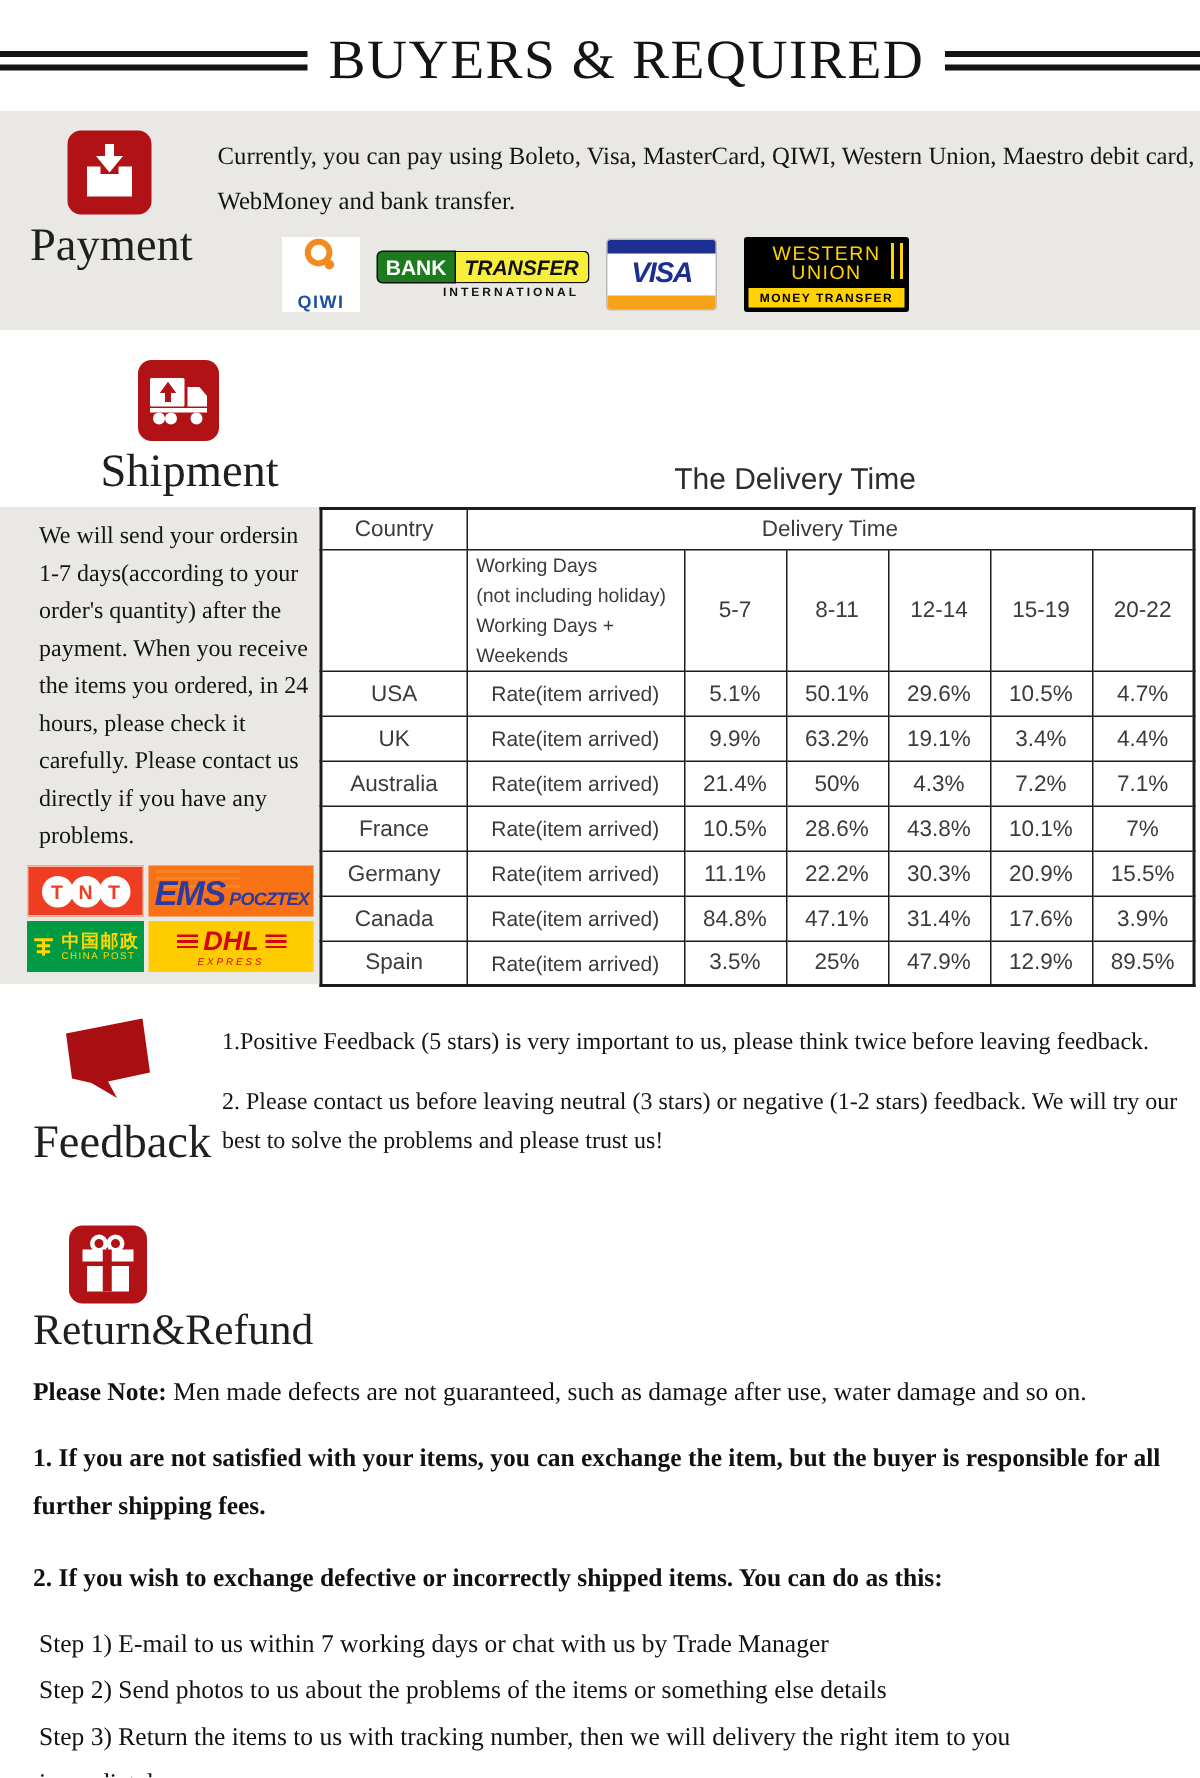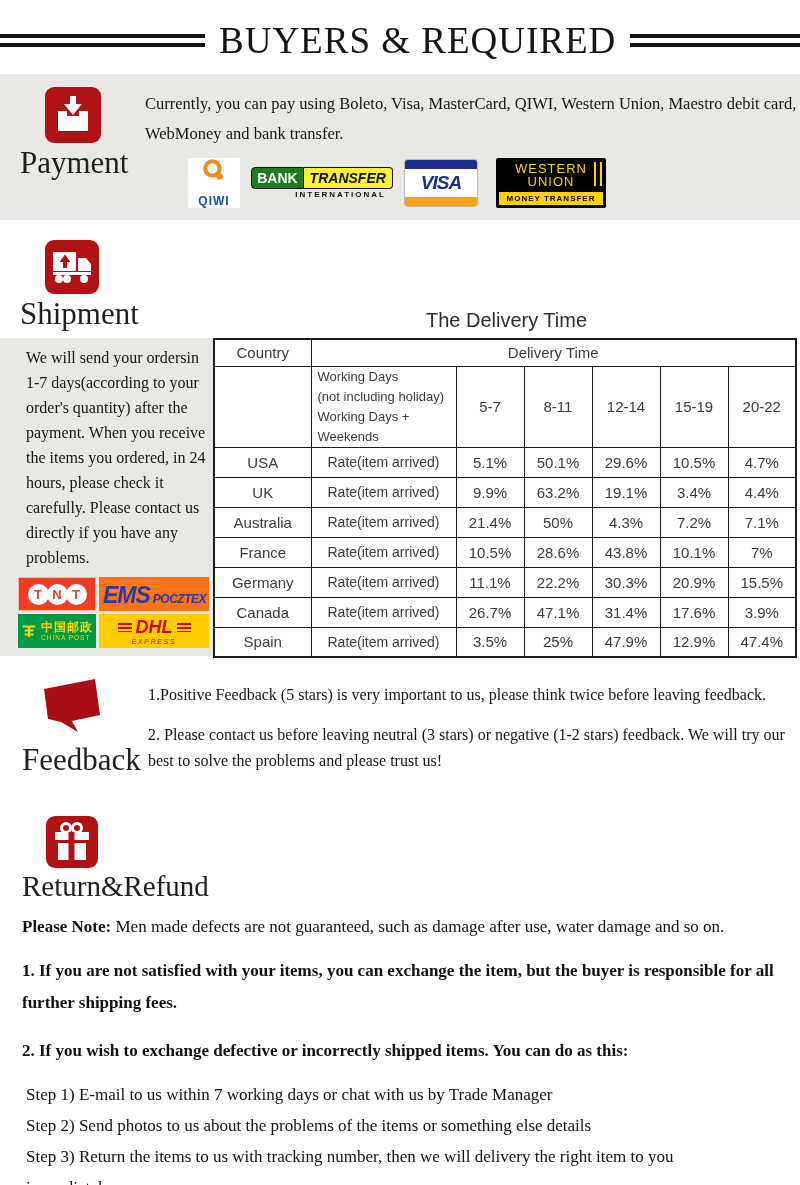--- a/index.html
+++ b/index.html
@@ -43,21 +43,21 @@
                font-weight:bold; font-style:italic; font-size:19px; color:#1a2f8f; letter-spacing:-1px; }
   .wu { width:110px; height:50px; background:#000; display:flex; flex-direction:column; position:relative; border-radius:2px; }
   .wu-top { flex:1; display:flex; flex-direction:column; align-items:center; justify-content:center; }
   .wu-word { font-family:"Liberation Sans",sans-serif; font-weight:normal; font-size:13px; color:#ffd200; letter-spacing:1px; line-height:13px; }
   .wu-bars { position:absolute; right:3px; top:4px; width:9px; height:24px;
              background:repeating-linear-gradient(to right,#ffd200 0 2px,transparent 2px 6px); }
   .wu-bottom { height:13px; margin:0 3px 3px 3px; background:#ffd200; color:#000; font-family:"Liberation Sans",sans-serif;
                font-weight:bold; font-size:8px; letter-spacing:1px; display:flex; align-items:center; justify-content:center; }
 
   
-  .ship-header { margin-top:18px; height:100px; display:flex; }
+  .ship-header { margin-top:18px; height:100px; display:flex;padding-left:47px; }
   .ship-badge { width:213px; flex:none; padding-left:20px; }
   .ship-badge .icon-box { width:54px; height:54px; margin-left:25px; margin-top:2px; }
   .delivery-title { flex:1; align-self:flex-end; text-align:center; padding-bottom:6px;
                     font-family:"Liberation Sans","DejaVu Sans",sans-serif; font-size:20px; color:#2d2d2d; }
   .ship-body { display:flex; align-items:flex-start; }
   .ship-panel { width:213px; flex:none; background:#e9e8e5; padding:7px 5px 8px 18px; }
   .ship-note { margin:0 0 0 8px; font-size:16px; line-height:25px; width:182px; color:#141414; }
   .carrier-grid { margin-top:7px; display:grid; grid-template-columns:78px 110px; grid-auto-rows:34px; gap:3px; }
   .carrier { display:flex; align-items:center; justify-content:center; overflow:hidden; }
   .tnt { background:#ee3d23; border:1px solid #f9b79d; }
@@ -290,34 +290,34 @@
           <td class="c-rate">Rate(item arrived)</td>
           <td>11.1%</td>
           <td>22.2%</td>
           <td>30.3%</td>
           <td>20.9%</td>
           <td>15.5%</td>
         </tr>
         <tr class="trow">
           <td class="c-name">Canada</td>
           <td class="c-rate">Rate(item arrived)</td>
-          <td>26.7%</td>
+          <td>84.8%</td>
           <td>47.1%</td>
           <td>31.4%</td>
           <td>17.6%</td>
           <td>3.9%</td>
         </tr>
         <tr class="trow">
           <td class="c-name">Spain</td>
           <td class="c-rate">Rate(item arrived)</td>
           <td>3.5%</td>
           <td>25%</td>
           <td>47.9%</td>
           <td>12.9%</td>
-          <td>47.4%</td>
+          <td>89.5%</td>
         </tr>
       </tbody>
     </table>
   </div>
 
   <div class="feedback">
     <div class="fb-badge">
       <svg class="fb-bubble" width="74" height="62" viewBox="0 0 74 62">
         <path d="M12 15 L63 5 L68 41 L40 47 L46 58 L29 48 L16 45 Z" fill="#a90f12"></path>
       </svg>

